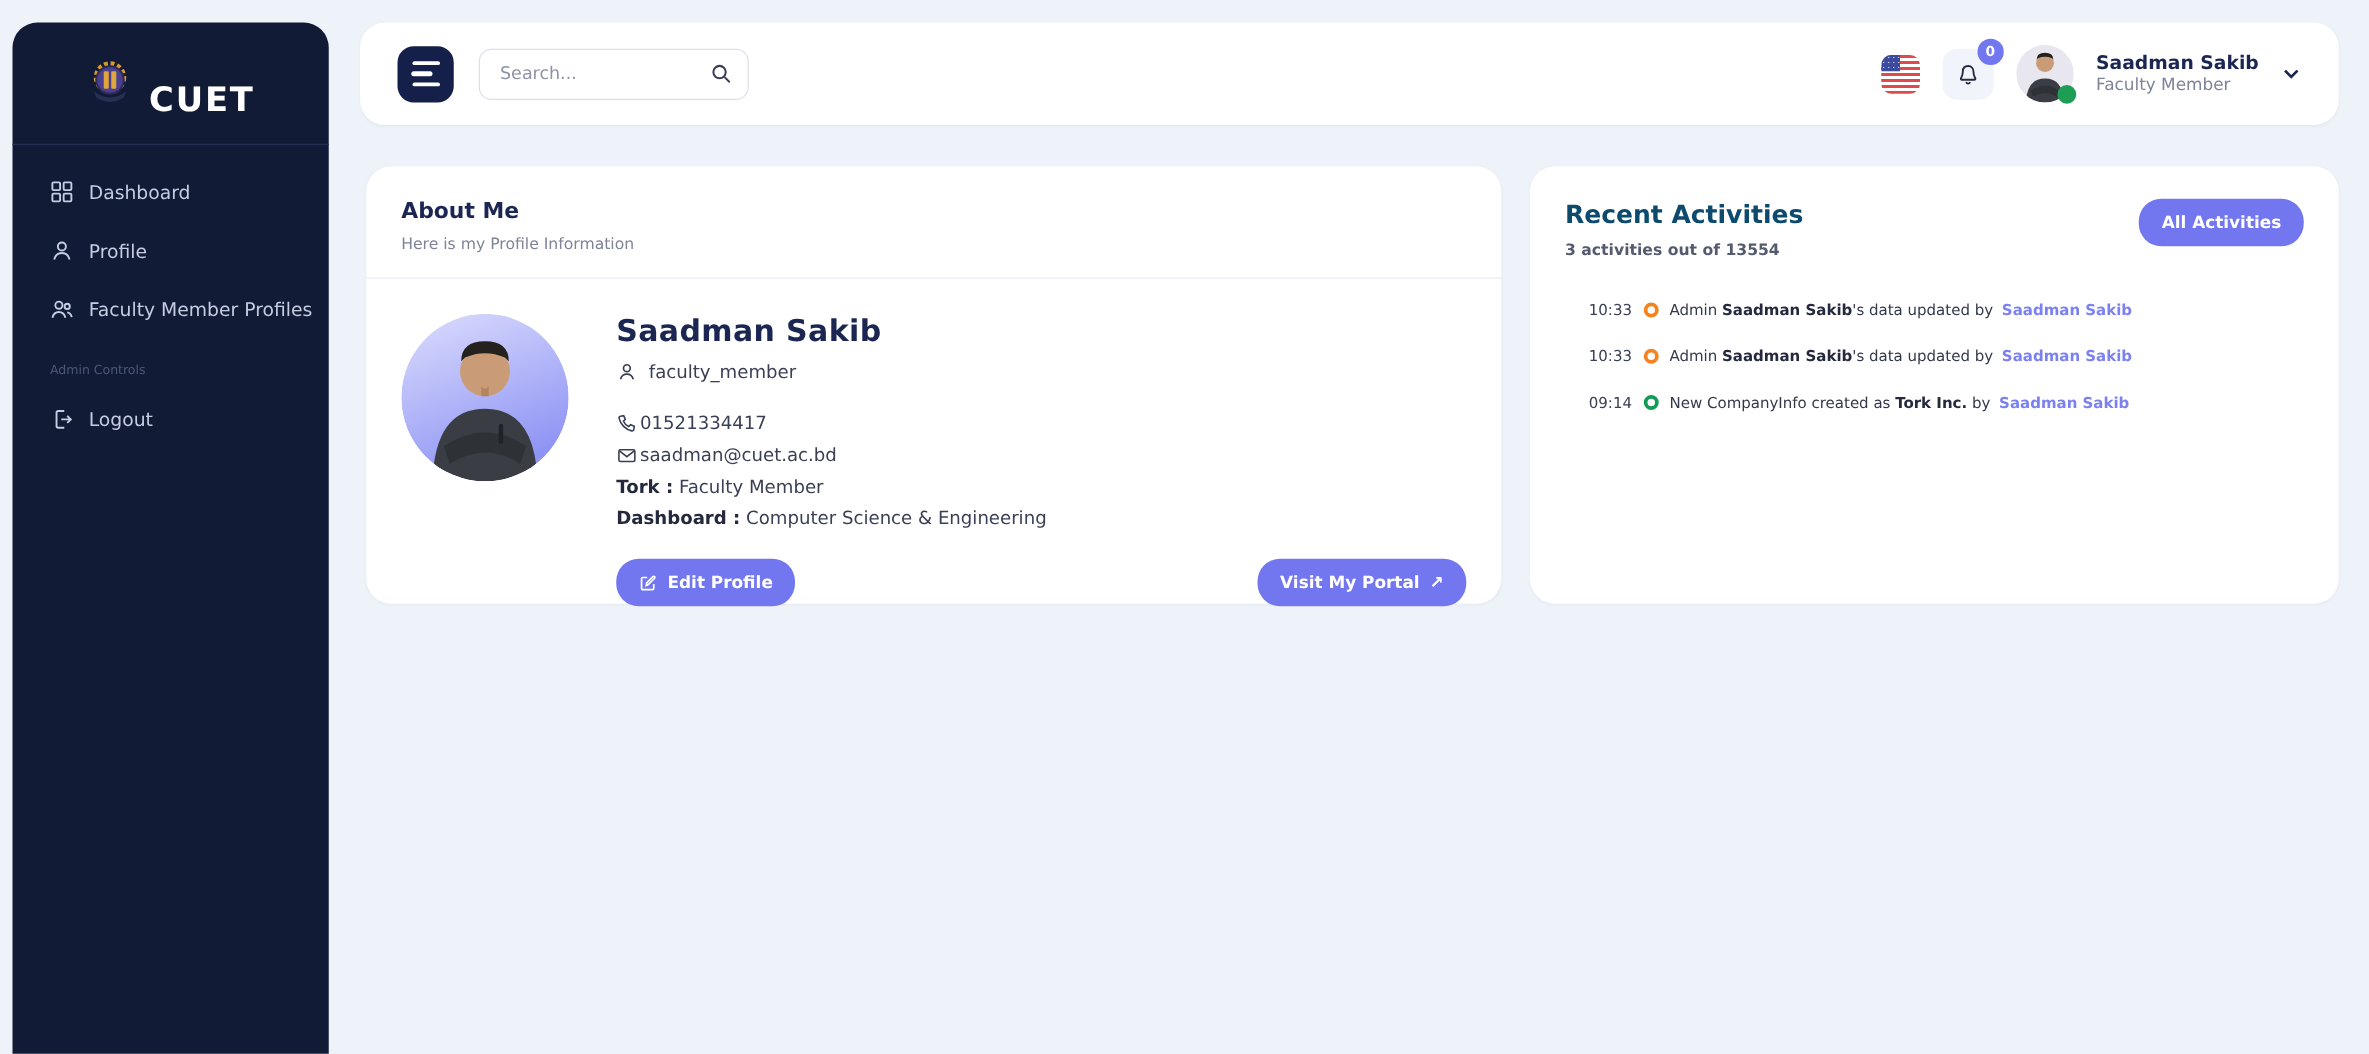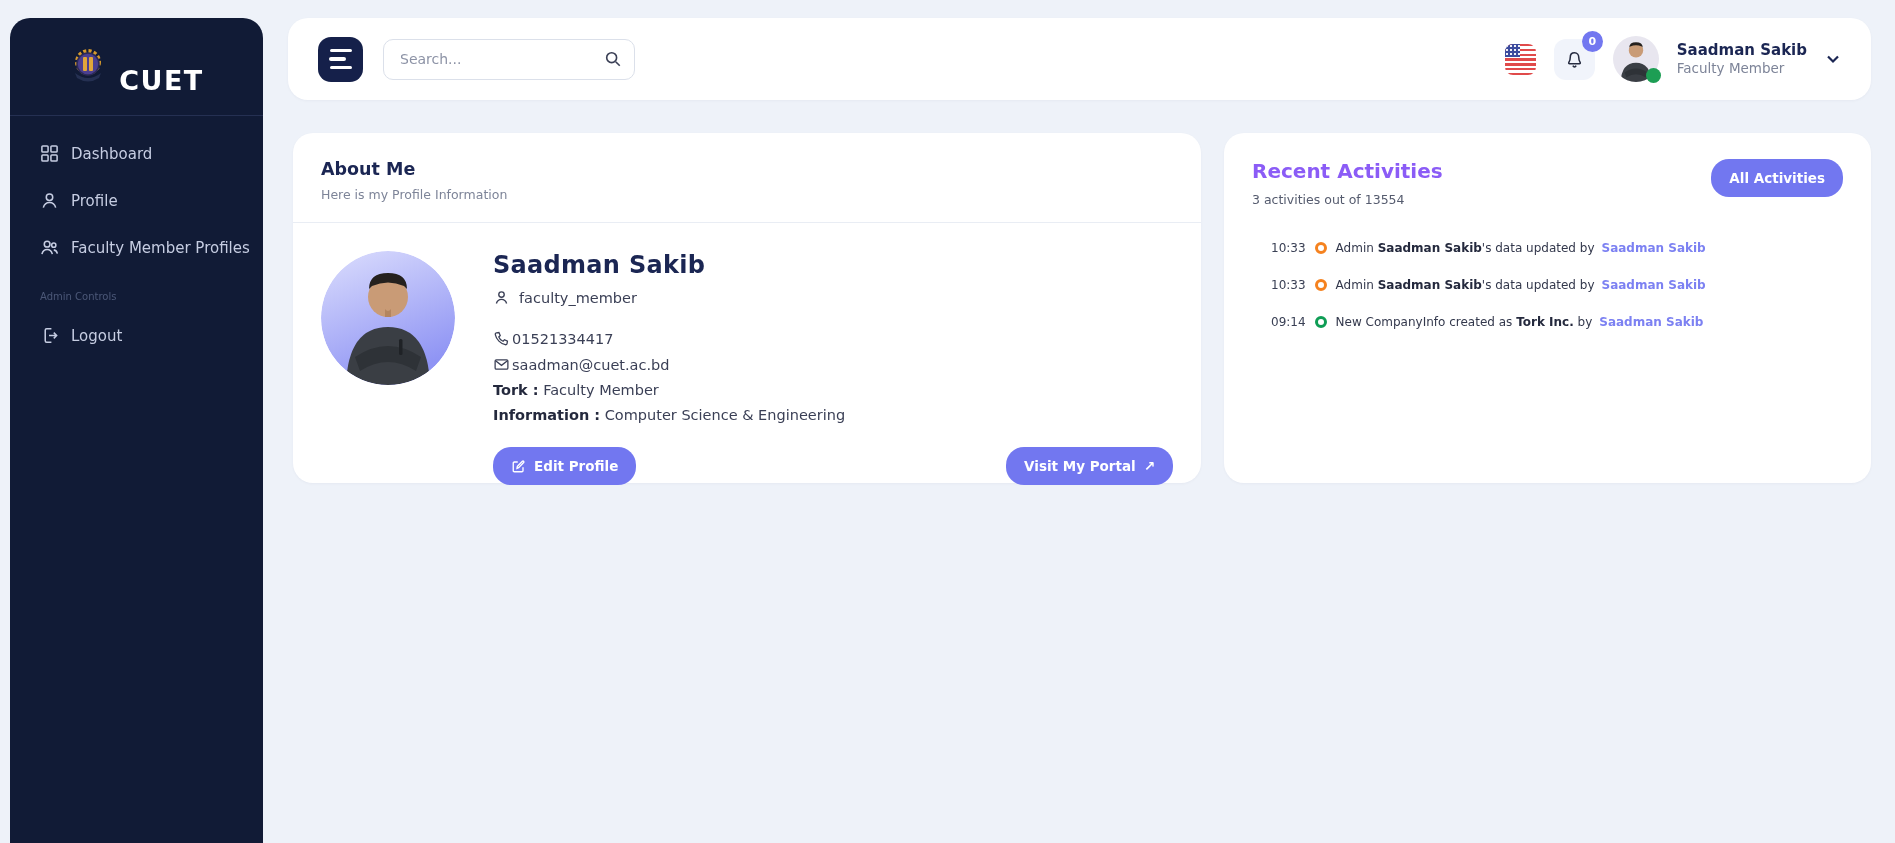--- a/index.html
+++ b/index.html
@@ -24,21 +24,21 @@
     justify-content:space-between; padding:0 30px; box-shadow:0 1px 3px rgba(20,30,70,.04); }
   .header-left { display:flex; align-items:center; gap:20px; }
   .hamburger { width:45px; height:45px; background:#15204a; border-radius:13px;
     display:flex; flex-direction:column; justify-content:center; align-items:center;
     gap:5px; cursor:pointer; border:none; }
   .hamburger span { display:block; height:3.5px; border-radius:2px; background:#ffffff; }
   .hamburger span:nth-child(1){ width:22px; }
   .hamburger span:nth-child(2){ width:17px; align-self:flex-start; margin-left:11px; }
   .hamburger span:nth-child(3){ width:22px; }
   .search-wrap { position:relative; }
-  .search-input { width:252px; height:41px; border:1px solid #dbe0ea; border-radius:10px;
+  .search-input { width:216px; height:41px; border:1px solid #dbe0ea; border-radius:10px;
     padding:0 40px 0 16px; font-size:14px; color:#14532d; background:#fff;
     font-family:"DejaVu Sans","Liberation Sans",sans-serif; }
   .search-input::placeholder { color:#8d93a6; }
   .search-icon { position:absolute; right:13px; top:11px; width:18px; height:18px; cursor:pointer; }
   .search-icon svg { width:18px; height:18px; stroke:#3a3f55; fill:none; stroke-width:1.8; }
 
   .header-right { display:flex; align-items:center; gap:18px; }
   .flag { width:31px; height:31px; border-radius:8px; overflow:hidden; position:relative;
     background:repeating-linear-gradient(180deg,#e04a4a 0 2.4px,#ffffff 2.4px 4.8px); cursor:pointer; }
   .flag .canton { position:absolute; left:0; top:0; width:15px; height:13px; background:#3c4b9e;
@@ -82,22 +82,22 @@
   .label-line { font-size:14.5px; color:#3a3f55; margin-bottom:9px; }
   .label-line b { color:#24293d; }
   .btn-row { display:flex; justify-content:space-between; align-items:center; margin-top:24px; }
   .btn { background:#7277f0; color:#ffffff; border:none; border-radius:18px;
     font-size:13.5px; font-weight:bold; padding:11px 18px; display:inline-flex;
     align-items:center; gap:8px; cursor:pointer;
     font-family:"DejaVu Sans","Liberation Sans",sans-serif; }
   .btn svg { width:15px; height:15px; stroke:#ffffff; fill:none; stroke-width:1.8; }
 
   .act-head { display:flex; justify-content:space-between; align-items:flex-start; }
-  .act-title { font-size:20px; font-weight:bold; color:#8b5cf6; }
-  .act-sub { font-size:12.5px; color:#555b6e; margin-top:9px; }
+  .act-title { font-size:20px; font-weight:bold; color:#0c4a6e; }
+  .act-sub { font-size:12.5px; color:#555b6e; margin-top:9px;font-weight:bold; }
   .act-list { margin-top:34px; }
   .act-row { display:flex; align-items:center; gap:7px; font-size:12px;
     color:#33384c; margin-bottom:23px; white-space:nowrap;margin-left:19px; }
   .act-time { color:#3a4055; }
   .ring { width:12px; height:12px; border-radius:50%; border:3.2px solid #f5821f;
     flex:0 0 auto; margin:0 2px; }
   .ring.create { border-color:#0f9d55; }
   .act-strong { font-weight:bold; color:#24293d; }
   .act-link { font-weight:bold; color:#7c81f2; cursor:pointer; }
 </style>
@@ -253,21 +253,21 @@
           <rect x="2.5" y="4.5" width="15" height="11" rx="1.5"></rect>
           <path d="M3 5.5 L10 11 L17 5.5"></path>
         </svg>
         <span>saadman@cuet.ac.bd</span>
       </div>
       <div class="label-line">
         <b>Tork :</b>
         <span>Faculty Member</span>
       </div>
       <div class="label-line">
-        <b>Information :</b>
+        <b>Dashboard :</b>
         <span>Computer Science &amp; Engineering</span>
       </div>
 
       <div class="btn-row">
         <button class="btn">
           <svg viewBox="0 0 20 20">
             <path d="M16 11 V15.5 Q16 17 14.5 17 H4.5 Q3 17 3 15.5 V5.5 Q3 4 4.5 4 H9"></path>
             <path d="M8 12.5 L8.5 9.8 L15.2 3.1 Q16 2.3 16.9 3.1 Q17.7 4 16.9 4.8 L10.2 11.5 Z"></path>
           </svg>
           <span>Edit Profile</span>

